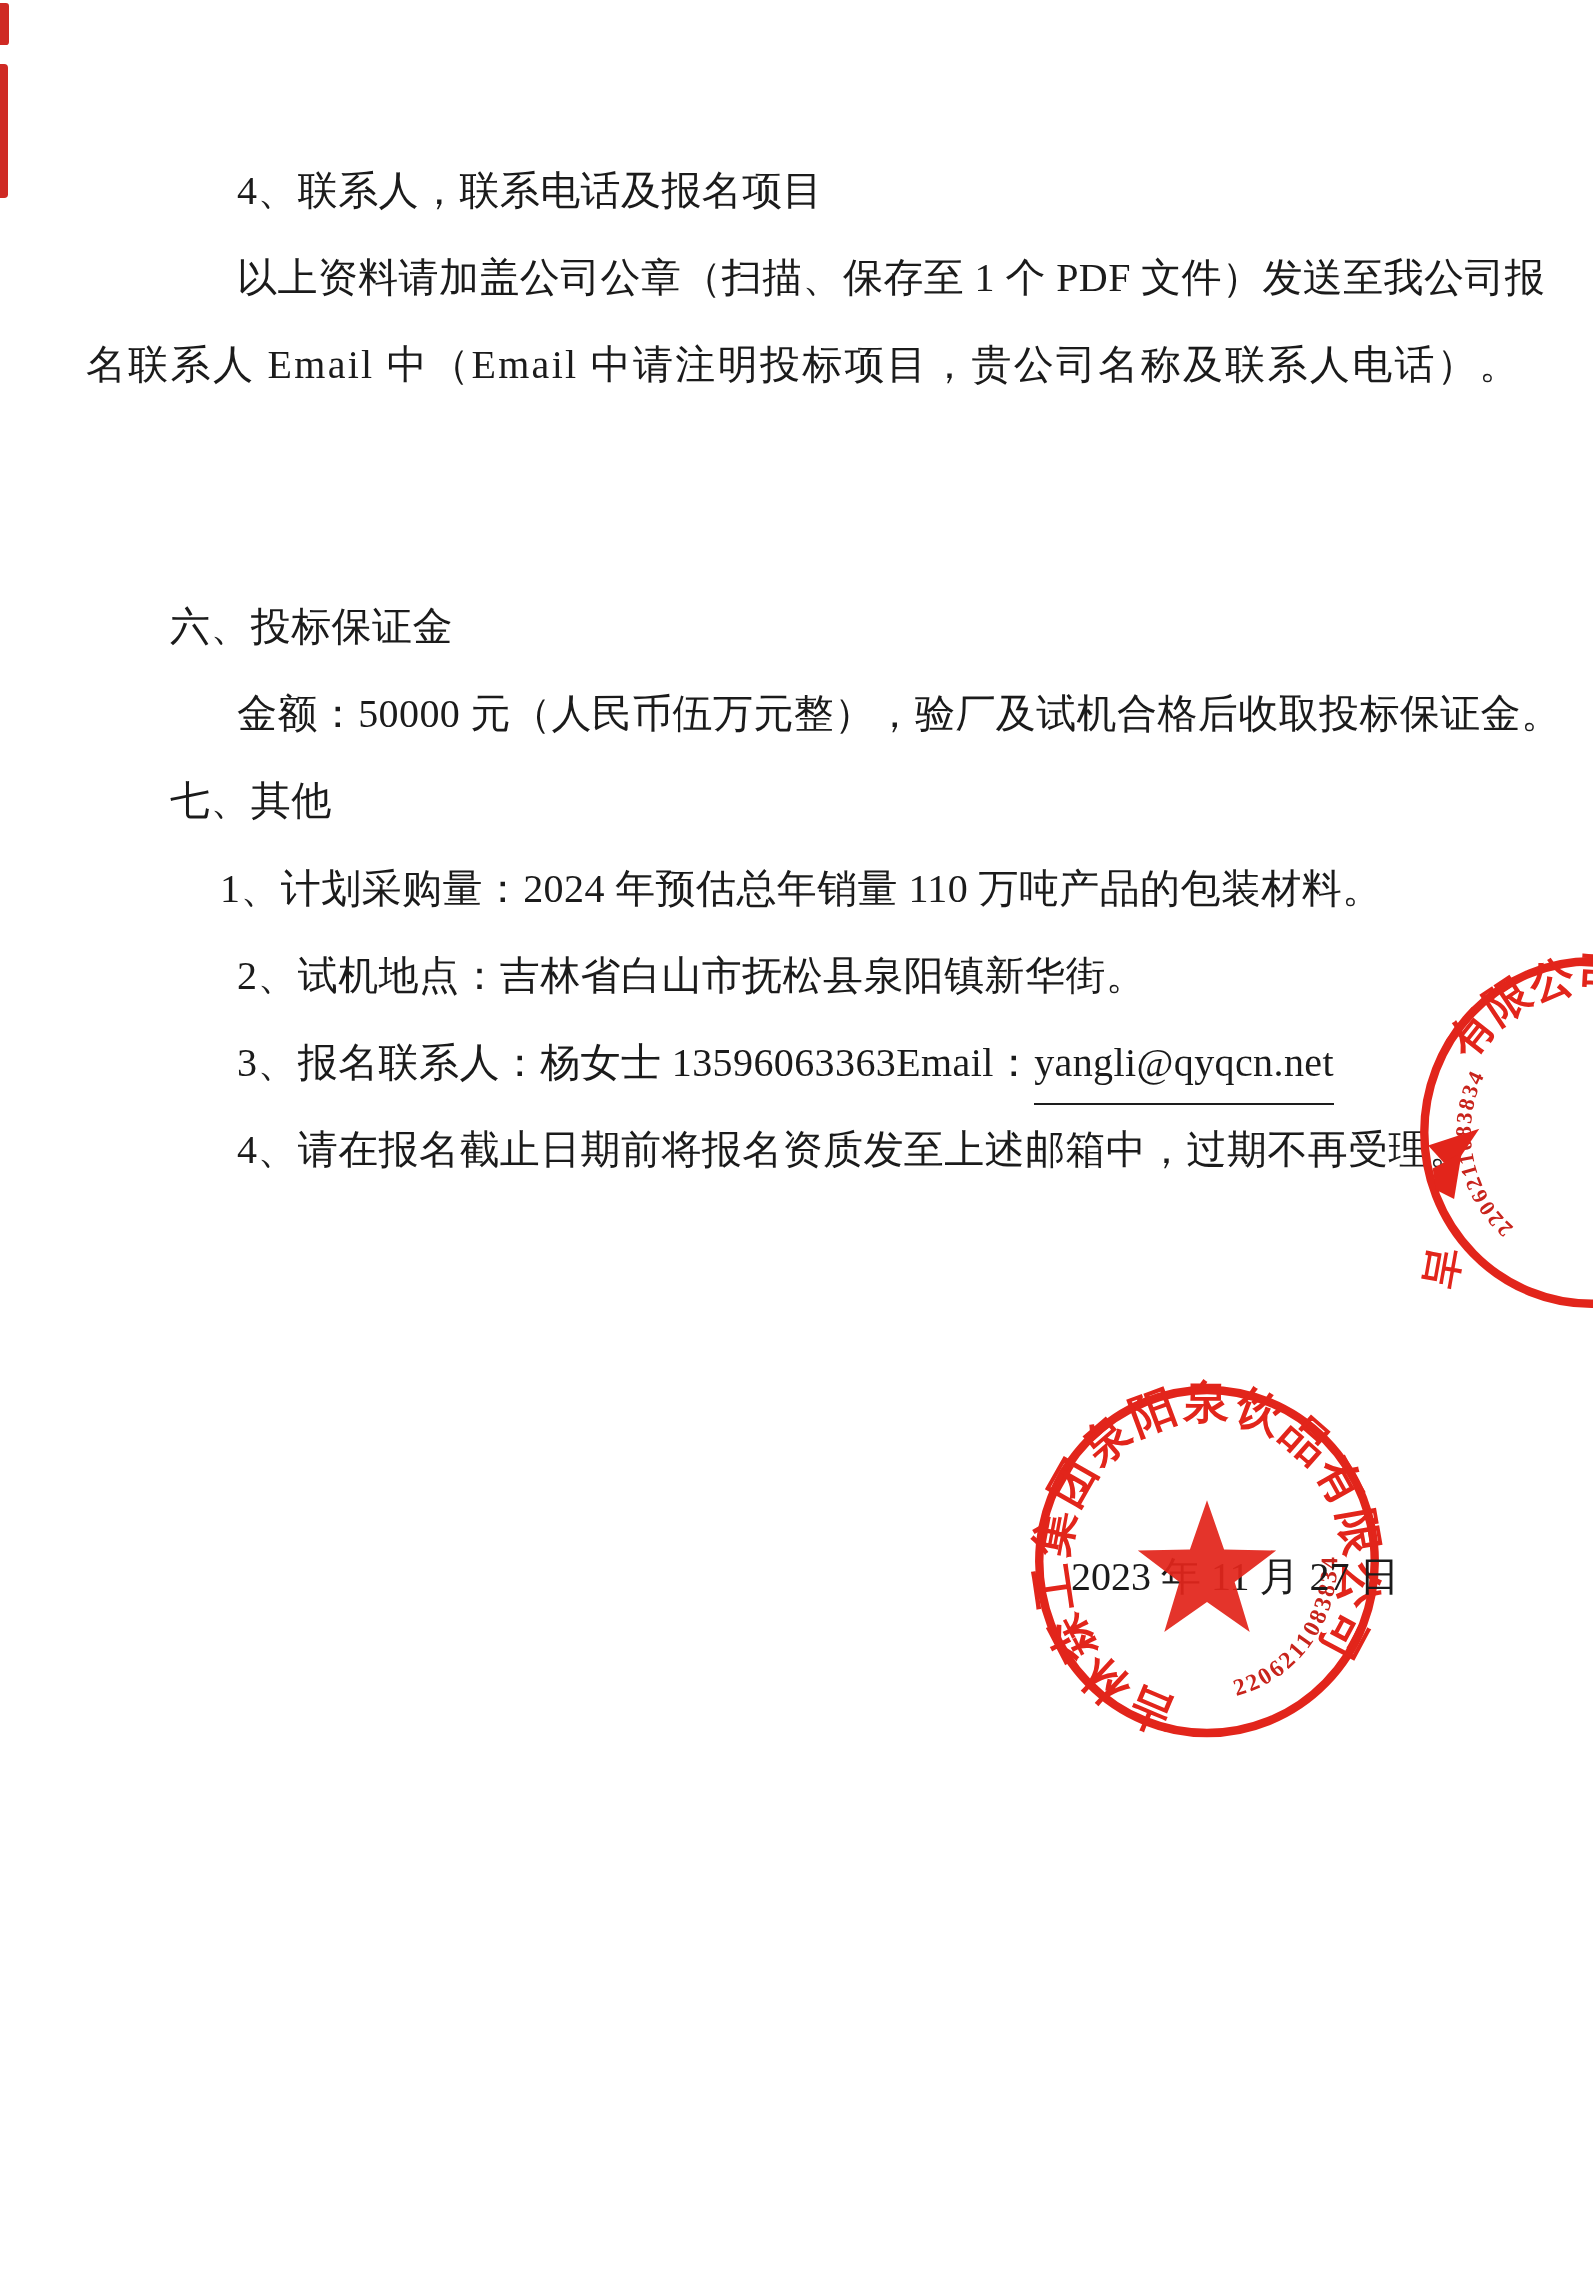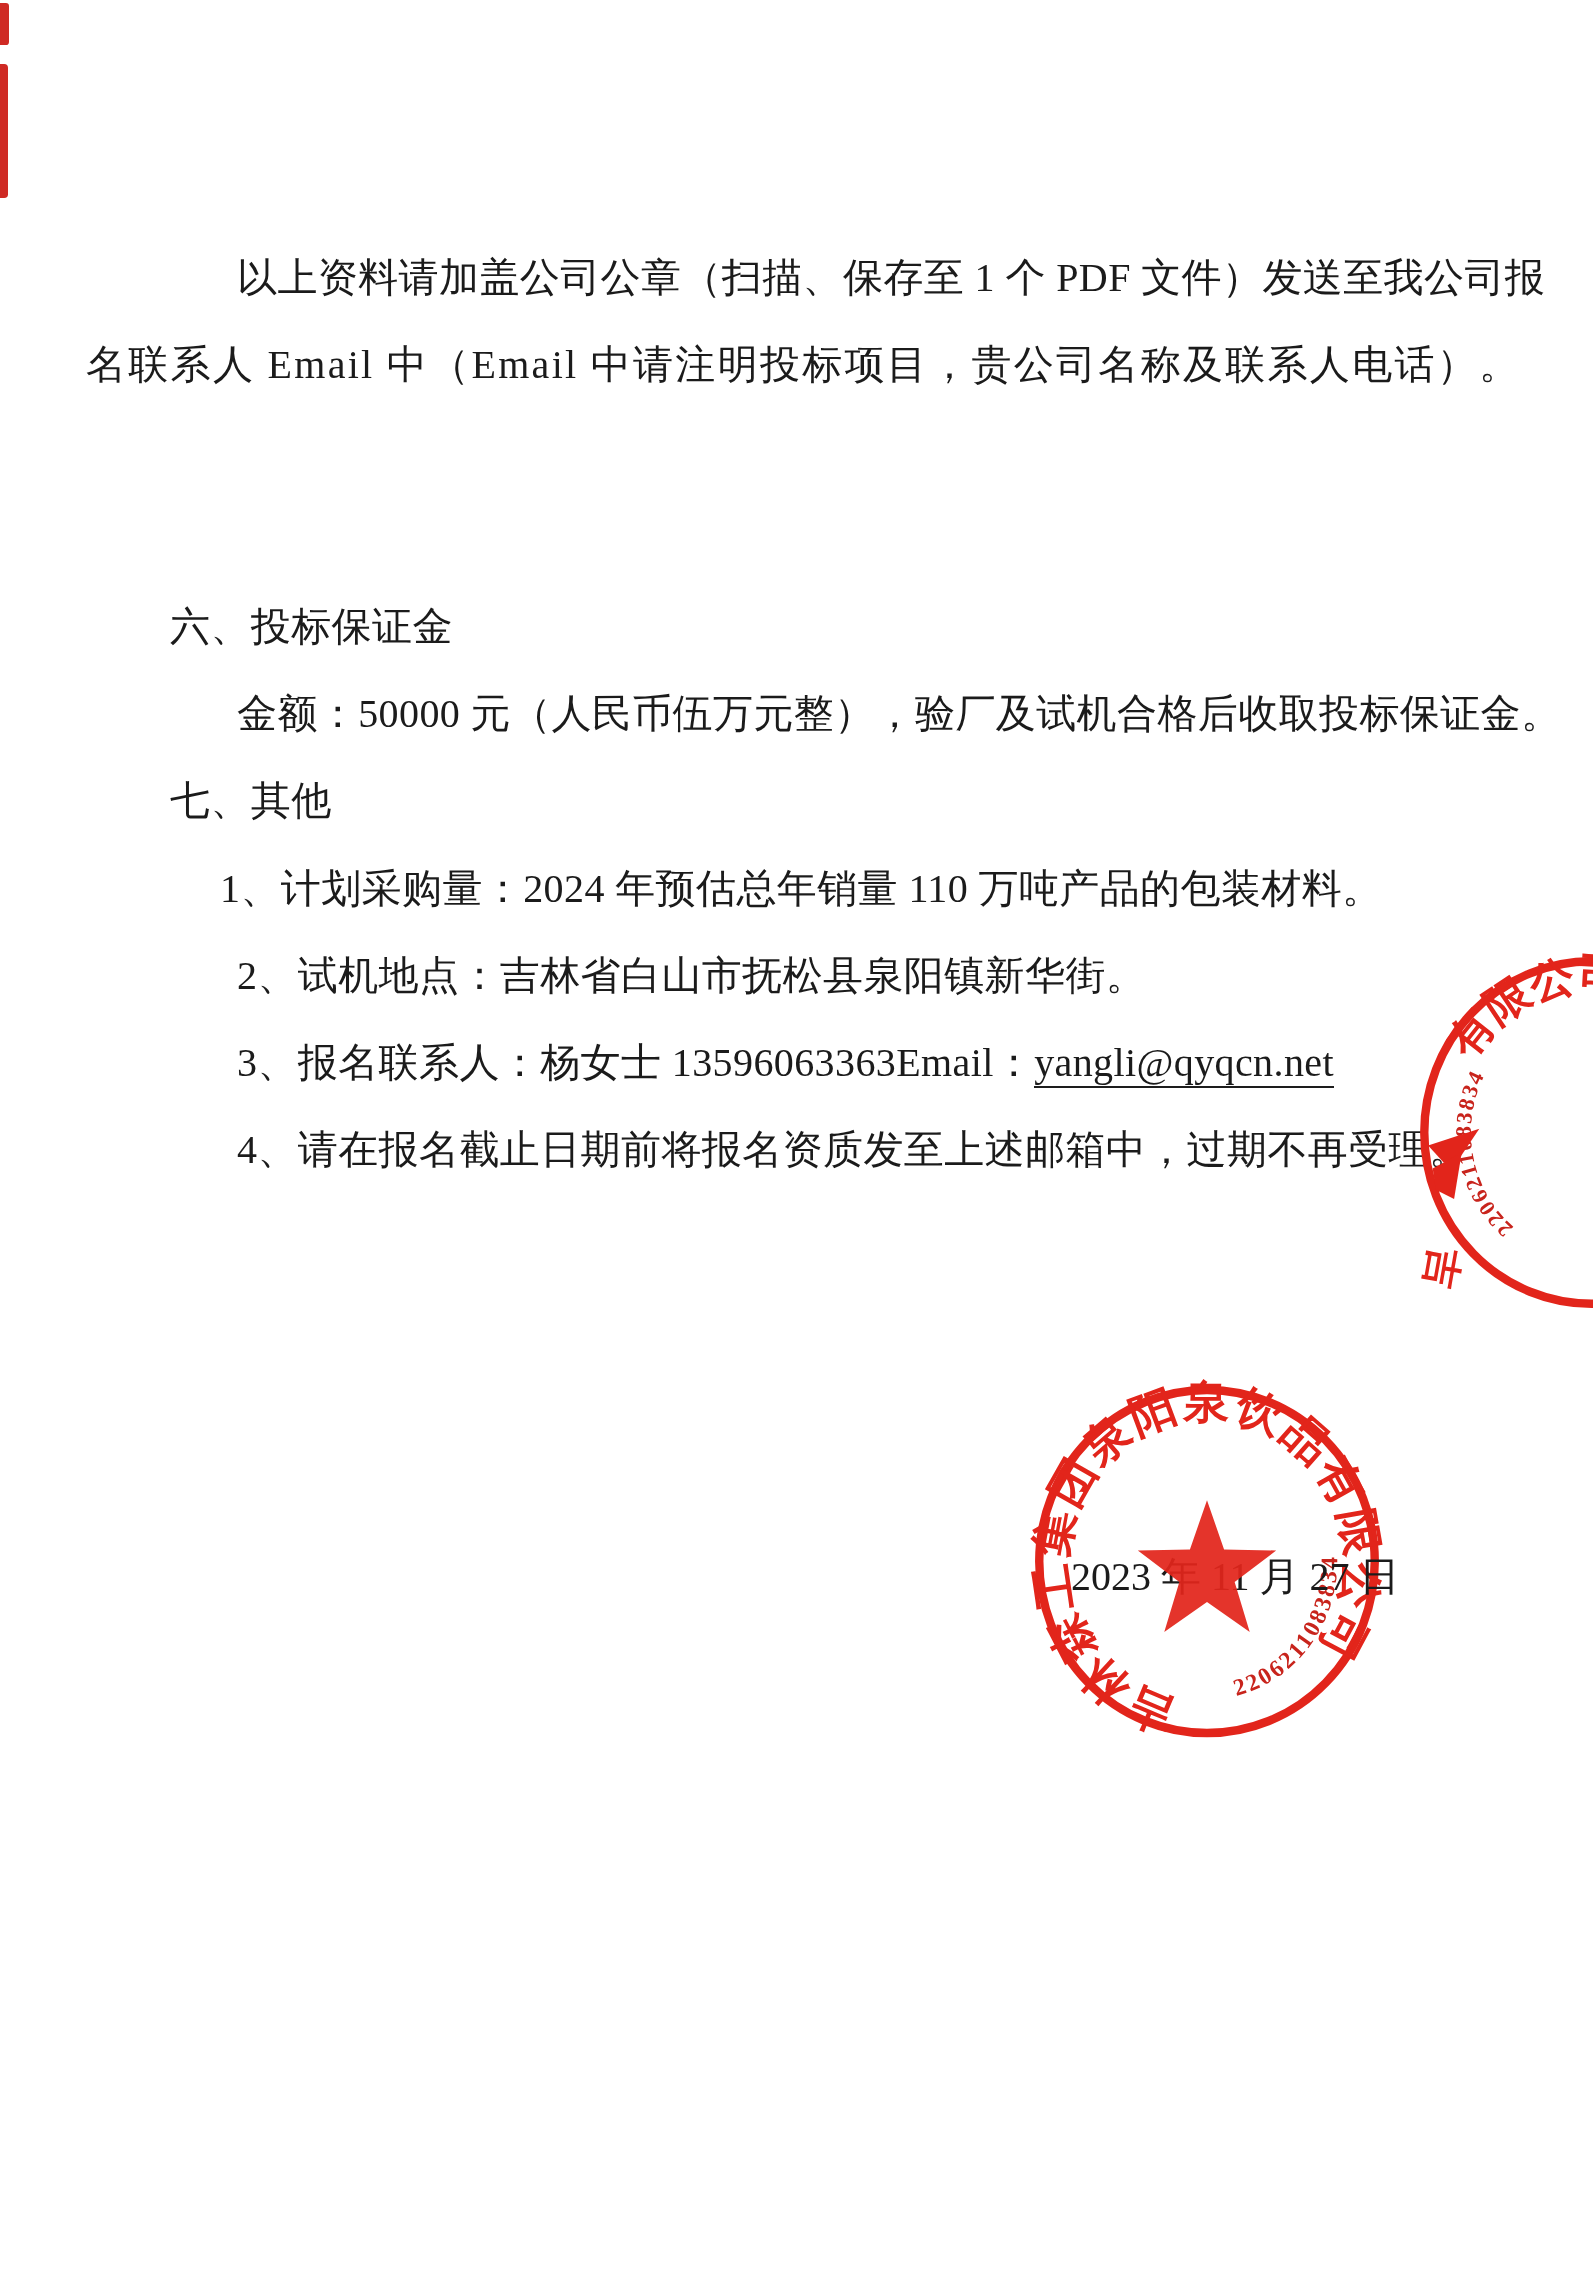--- a/index.html
+++ b/index.html
@@ -14,21 +14,21 @@
   .doc-line{
     position:absolute;
     font-size:40px;
     line-height:47px;
     white-space:nowrap;
     letter-spacing:0.4px;
   }
   .wide{letter-spacing:2.3px;}
   .email-underline{
     border-bottom:2.3px solid #1d1d1d;
-    padding-bottom:1px;
+    padding-bottom:18px;
   }
   .email-label{}
   .sig-line{
     position:absolute;
     font-size:40px;
     line-height:47px;
     white-space:nowrap;
     z-index:3;
   }
   
@@ -42,20 +42,21 @@
   svg text{font-family:"Liberation Serif","DejaVu Serif",serif;font-weight:600;}
 </style>
 </head>
 <body>
 
 <div id="page">
 
   <div class="edge-mark a"></div>
   <div class="edge-mark b"></div>
 
+  <div class="doc-line" style="left:237px;top:167px">4、联系人，联系电话及报名项目</div>
   <div class="doc-line" style="left:237px;top:254px">以上资料请加盖公司公章（扫描、保存至 1 个 PDF 文件）发送至我公司报</div>
   <div class="doc-line wide" style="left:86px;top:341px">名联系人 Email 中（Email 中请注明投标项目，贵公司名称及联系人电话）。</div>
   <div class="doc-line" style="left:170px;top:603px">六、投标保证金</div>
   <div class="doc-line" style="left:237px;top:690px">金额：50000 元（人民币伍万元整），验厂及试机合格后收取投标保证金。</div>
   <div class="doc-line" style="left:170px;top:777px">七、其他</div>
   <div class="doc-line" style="left:220px;top:865px">1、计划采购量：2024 年预估总年销量 110 万吨产品的包装材料。</div>
   <div class="doc-line" style="left:237px;top:952px">2、试机地点：吉林省白山市抚松县泉阳镇新华街。</div>
 
   <div class="doc-line" style="left:237px;top:1039px">
     <span>3、报名联系人：杨女士 13596063363</span><span class="email-label">Email：</span><span class="email-underline">yangli@qyqcn.net</span>

